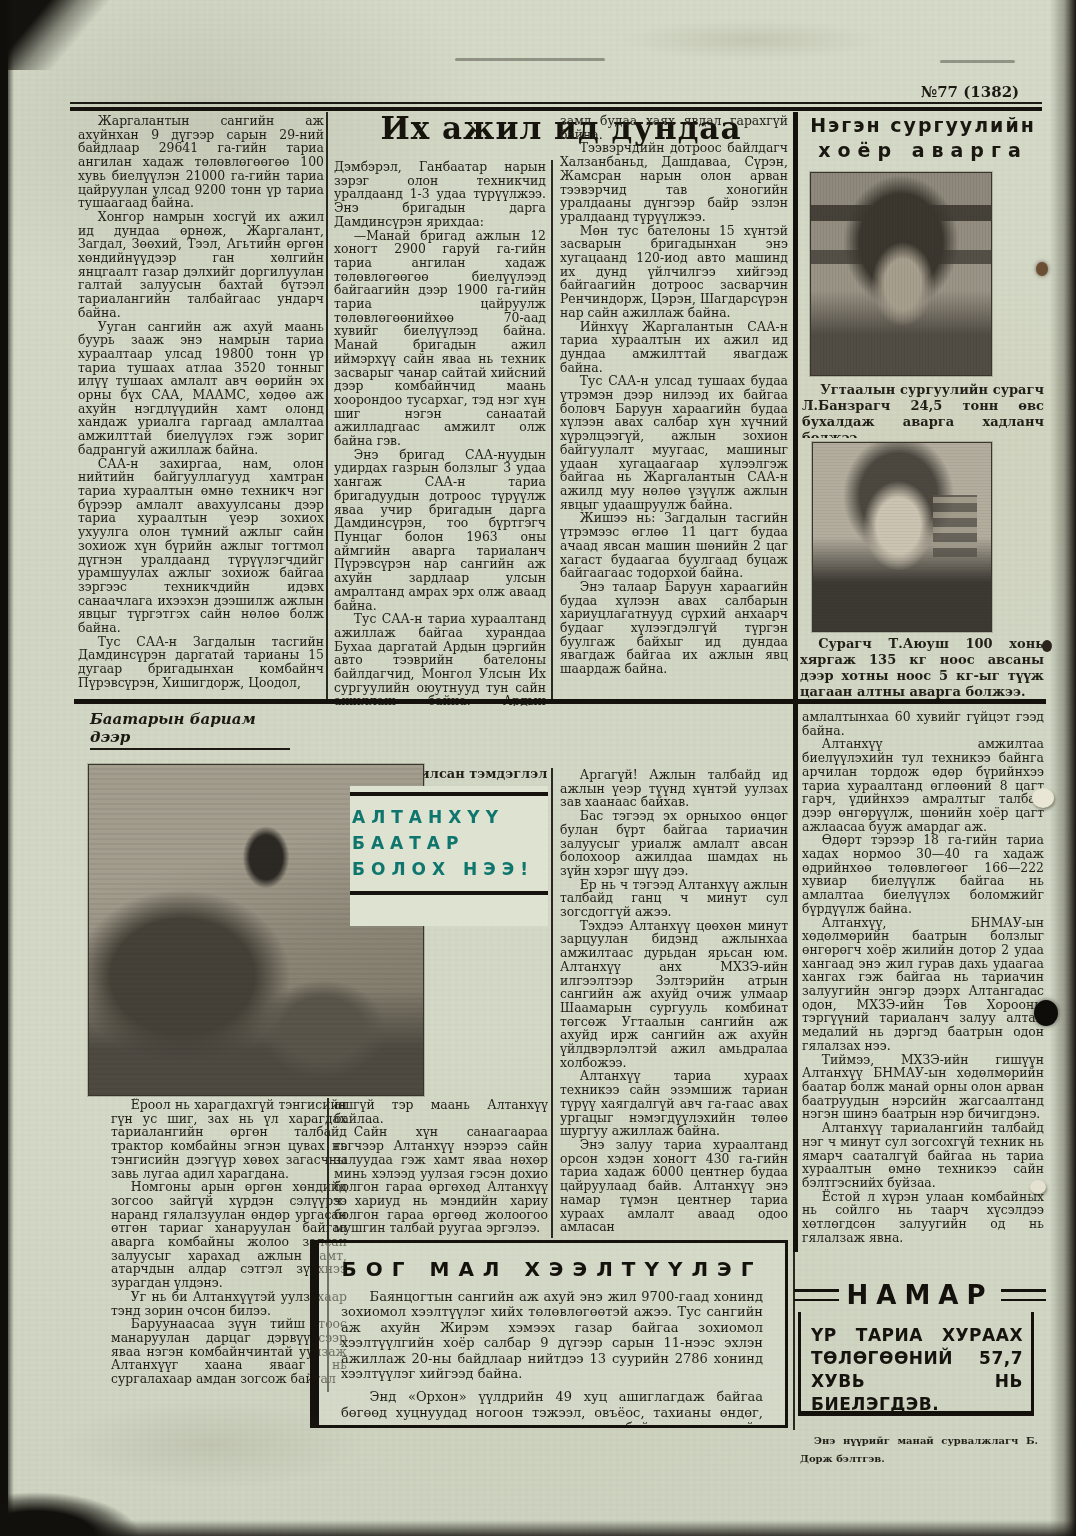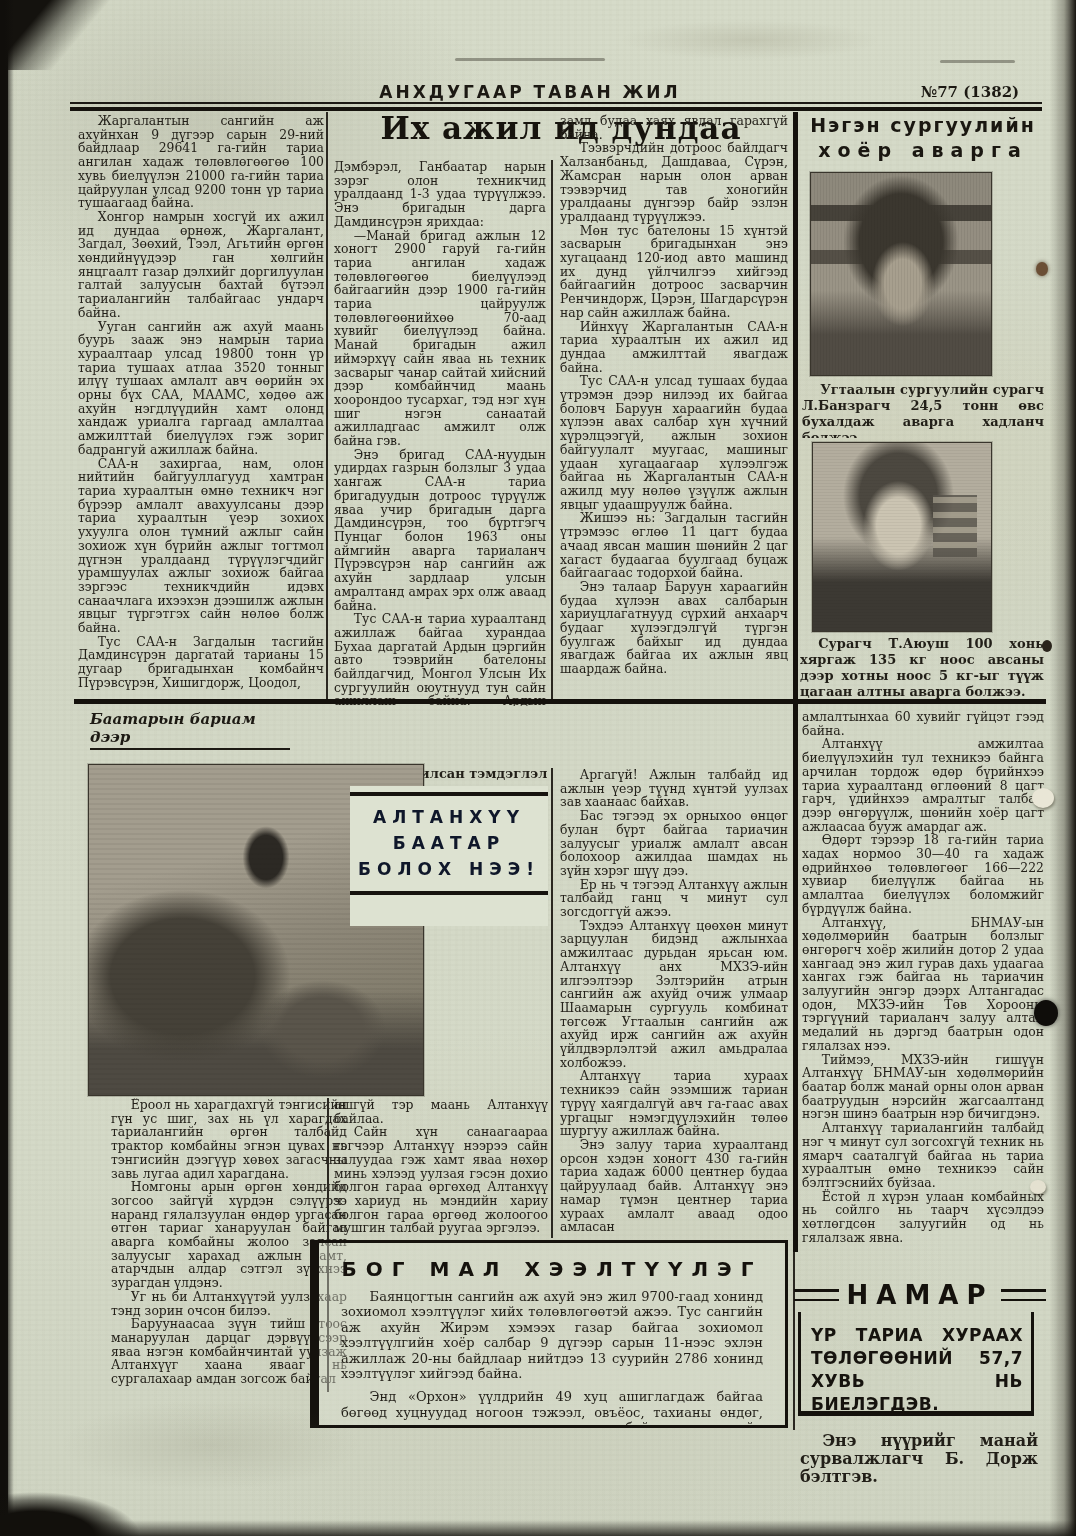--- a/index.html
+++ b/index.html
@@ -80,52 +80,51 @@
       linear-gradient(0deg,#4e4a42 0 14%, rgba(78,74,66,0) 32%),
       linear-gradient(165deg,#a39d8e 0 30%,#8d8778 55%,#76715f 100%);}
 
   .kicker{position:absolute;left:90px;top:710px;width:200px;font-style:italic;font-weight:bold;font-size:15px;
           border-bottom:2px solid #1c1913;padding-bottom:2px;color:#1c1913;}
   .headline2{position:absolute;left:235px;top:718px;width:510px;text-align:center;font-style:italic;
              font-size:33px;letter-spacing:7px;word-spacing:14px;color:#17140e;}
   .subtitle2{position:absolute;left:352px;top:766px;width:196px;text-align:center;font-weight:bold;font-size:13px;}
   .promo-box{position:absolute;left:350px;top:786px;width:198px;height:140px;background:#dde2d1;}
   .promo-inner{margin-top:6px;border-top:4px solid #16130e;border-bottom:4px solid #16130e;padding:8px 2px 9px 2px;
-               text-align:center;font-family:"DejaVu Sans", sans-serif;font-weight:bold;font-size:17px;
-               line-height:26px;letter-spacing:6px;color:#0f172a;}
+               text-align:left;font-family:"DejaVu Sans", sans-serif;font-weight:bold;font-size:17px;
+               line-height:26px;letter-spacing:6px;color:#0f766e;}
 
   .box3{position:absolute;left:310px;top:1240px;width:478px;height:188px;background:rgba(222,227,212,.4);
         border:3px solid #15120d;border-left-width:9px;box-sizing:border-box;padding:14px 14px;overflow:hidden;}
   .box3-title{text-align:center;font-family:"DejaVu Sans", sans-serif;font-weight:bold;font-size:20px;
               letter-spacing:9px;color:#15120d;margin-bottom:4px;}
   .box3-text{font-size:13px;line-height:15.4px;text-align:justify;}
   .box3-text .para{margin:8px;text-indent:2.2em;}
 
   .namar-title{position:absolute;left:794px;top:1280px;width:252px;display:flex;align-items:center;justify-content:center;gap:8px;
                font-family:"DejaVu Sans", sans-serif;font-weight:bold;font-size:26px;letter-spacing:8px;color:#14110c;}
   .namar-title .bar{flex:1;height:7px;border-top:3px solid #14110c;border-bottom:2px solid #14110c;}
   .namar-box{position:absolute;left:798px;top:1312px;width:236px;height:104px;box-sizing:border-box;
              border:3px solid #14110c;border-top:none;border-bottom-width:5px;padding:12px 8px 12px 10px;
              font-family:"DejaVu Sans", sans-serif;font-weight:bold;font-size:17px;line-height:23px;
              letter-spacing:.5px;color:#16130e;text-align:justify;}
-  .credit{position:absolute;left:800px;top:1432px;width:238px;font-weight:bold;font-size:16px;line-height:18px;
+  .credit{position:absolute;left:800px;top:1432px;width:238px;font-weight:bold;font-size:10px;line-height:18px;
           text-align:justify;}
   .credit .para{margin:0;text-indent:1.4em;}
   .stain{position:absolute;border-radius:50%;pointer-events:none;}
 </style>
 </head>
 <body>
 
 <div class="stage">
   <div class="paper"></div>
   <div class="grain"></div>
 
   <div class="dashmark" style="left:455px;top:58px;width:150px;"></div>
   <div class="dashmark" style="left:940px;top:60px;width:75px;"></div>
-  <div class="masthead">АНХДУГААР ТАВАН ЖИЛ</div>
   <div class="issue">№77 (1382)</div>
   <div class="header-rule"></div>
 
   <div class="body" style="left:78px;top:114px;width:246px;height:594px;">
       <p class="para">Жаргалантын сангийн аж ахуйнхан 9 дүгээр сарын 29-ний байдлаар 29641 га-гийн тариа ангилан хадаж төлөвлөгөөгөө 100 хувь биелүүлэн 21000 га-гийн тариа цайруулан улсад 9200 тонн үр тариа тушаагаад байна.</p>
       <p class="para">Хонгор намрын хосгүй их ажил ид дундаа өрнөж, Жаргалант, Загдал, Зөөхий, Тээл, Агьтийн өргөн хөндийнүүдээр ган хөлгийн янцгаалт газар дэлхийг доргилуулан галтай залуусын бахтай бүтээл тариалангийн талбайгаас ундарч байна.</p>
       <p class="para">Ууган сангийн аж ахуй маань буурь зааж энэ намрын тариа хураалтаар улсад 19800 тонн үр тариа тушаах атлаа 3520 тонныг илүү тушаах амлалт авч өөрийн эх орны бүх САА, МААМС, хөдөө аж ахуйн нэгдлүүдийн хамт олонд хандаж уриалга гаргаад амлалтаа амжилттай биелүүлэх гэж зориг бадрангуй ажиллаж байна.</p>
       <p class="para">САА-н захиргаа, нам, олон нийтийн байгууллагууд хамтран тариа хураалтын өмнө техникч нэг бүрээр амлалт авахуулсаны дээр тариа хураалтын үеэр зохиох ухуулга олон түмний ажлыг сайн зохиож хүн бүрийн ажлыг тогтмол дүгнэн уралдаанд түрүүлэгчдийг урамшуулах ажлыг зохиож байгаа зэргээс техникчдийн идэвх санаачлага ихээхэн дээшилж ажлын явцыг түргэтгэх сайн нөлөө болж байна.</p>
       <p class="para">Тус САА-н Загдалын тасгийн Дамдинсүрэн даргатай тарианы 15 дугаар бригадынхан комбайнч Пүрэвсүрэн, Хишигдорж, Цоодол,</p>
     </div>

